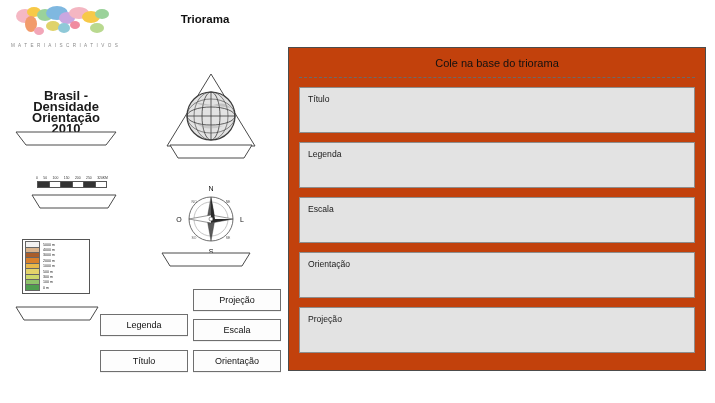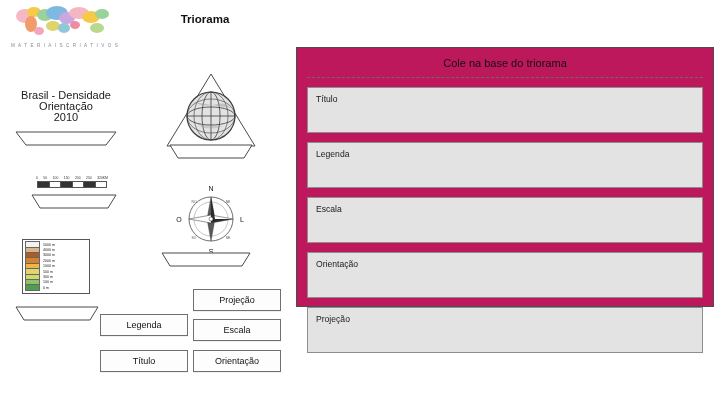--- a/index.html
+++ b/index.html
@@ -63,22 +63,22 @@
     color: #111;
   }
 
   
   .map-title {
     position: absolute;
     left: 12px;
     top: 90px;
     width: 108px;
     text-align: center;
-    font-size: 11px;
-    font-weight: normal;
+    font-size: 13px;
+    font-weight: bold;
     line-height: 11px;
   }
 
   .scalebar-wrap {
     position: absolute;
     left: 36px;
     top: 176px;
     width: 72px;
     text-align: center;
   }
@@ -158,25 +158,24 @@
     cursor: pointer;
     user-select: none;
   }
 
   
   .panel {
     position: absolute;
     left: 288px;
     top: 47px;
     width: 418px;
-    height: 260px;
+    height: 324px;
     border: 1px solid #4c4c4c;
-    background: #be185d;
+    background: #c2410c;
     box-sizing: border-box;
-    margin-left: 8px;
   }
   .panel-title {
     text-align: center;
     font-size: 11px;
     color: #111;
     padding-top: 9px;
     padding-bottom: 8px;
   }
   .panel-divider {
     border-top: 1px dashed #6a6a6a;

